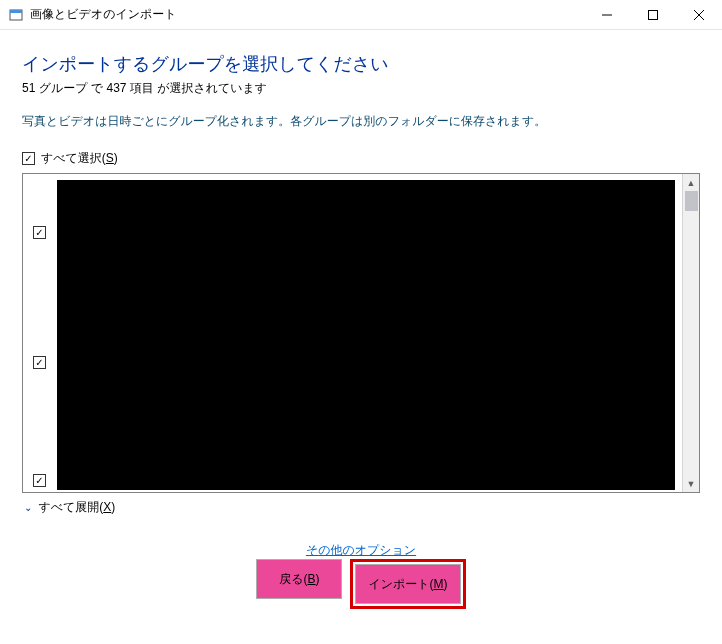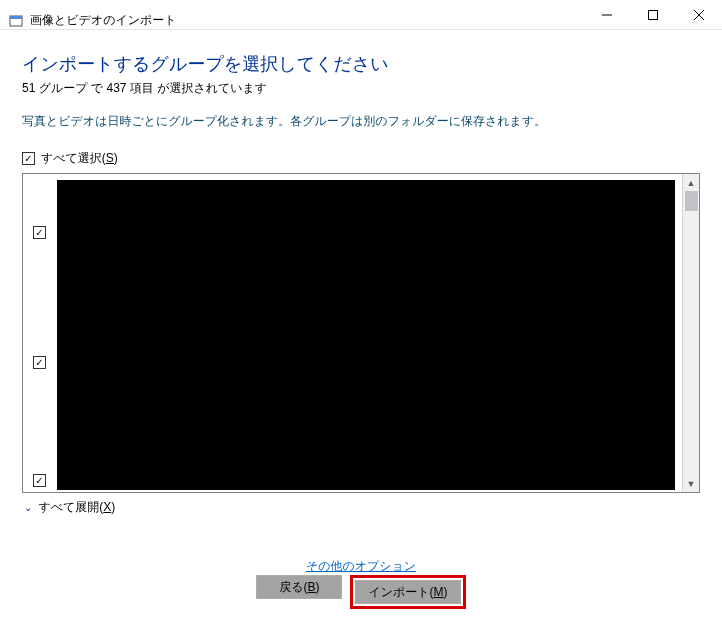--- a/index.html
+++ b/index.html
@@ -7,21 +7,21 @@
       font-family: "Yu Gothic UI", "Meiryo UI", sans-serif;
       font-size: 12px;
       background: #fff;
       width: 722px;
       height: 644px;
       overflow: hidden;
     }
     .titlebar {
       height: 30px;
       display: flex;
-      align-items: flex-end;
+      align-items: center;
       padding-left: 8px;
       border-bottom: 1px solid #e5e5e5;
     }
     .titlebar-icon {
       width: 16px; height: 16px;
       margin-right: 6px;
       display: inline-flex;
       align-items: center;
       justify-content: center;
     }
@@ -170,23 +170,23 @@
     }
     .options-link {
       color: #0066cc;
       text-decoration: underline;
       font-size: 12px;
       cursor: default;
     }
     .footer-buttons { display: flex; gap: 8px; }
     .btn {
       min-width: 86px;
-      height: 24px;
+      height: 40px;
       padding: 0 12px;
-      background: #a3a3a3;
+      background: #ec4899;
       border: 1px solid #adadad;
       font-size: 12px;
       display: flex;
       align-items: center;
       justify-content: center;
       cursor: default;
     }
     .highlight-box {
       border: 3px solid #d40000;
       padding: 2px;

